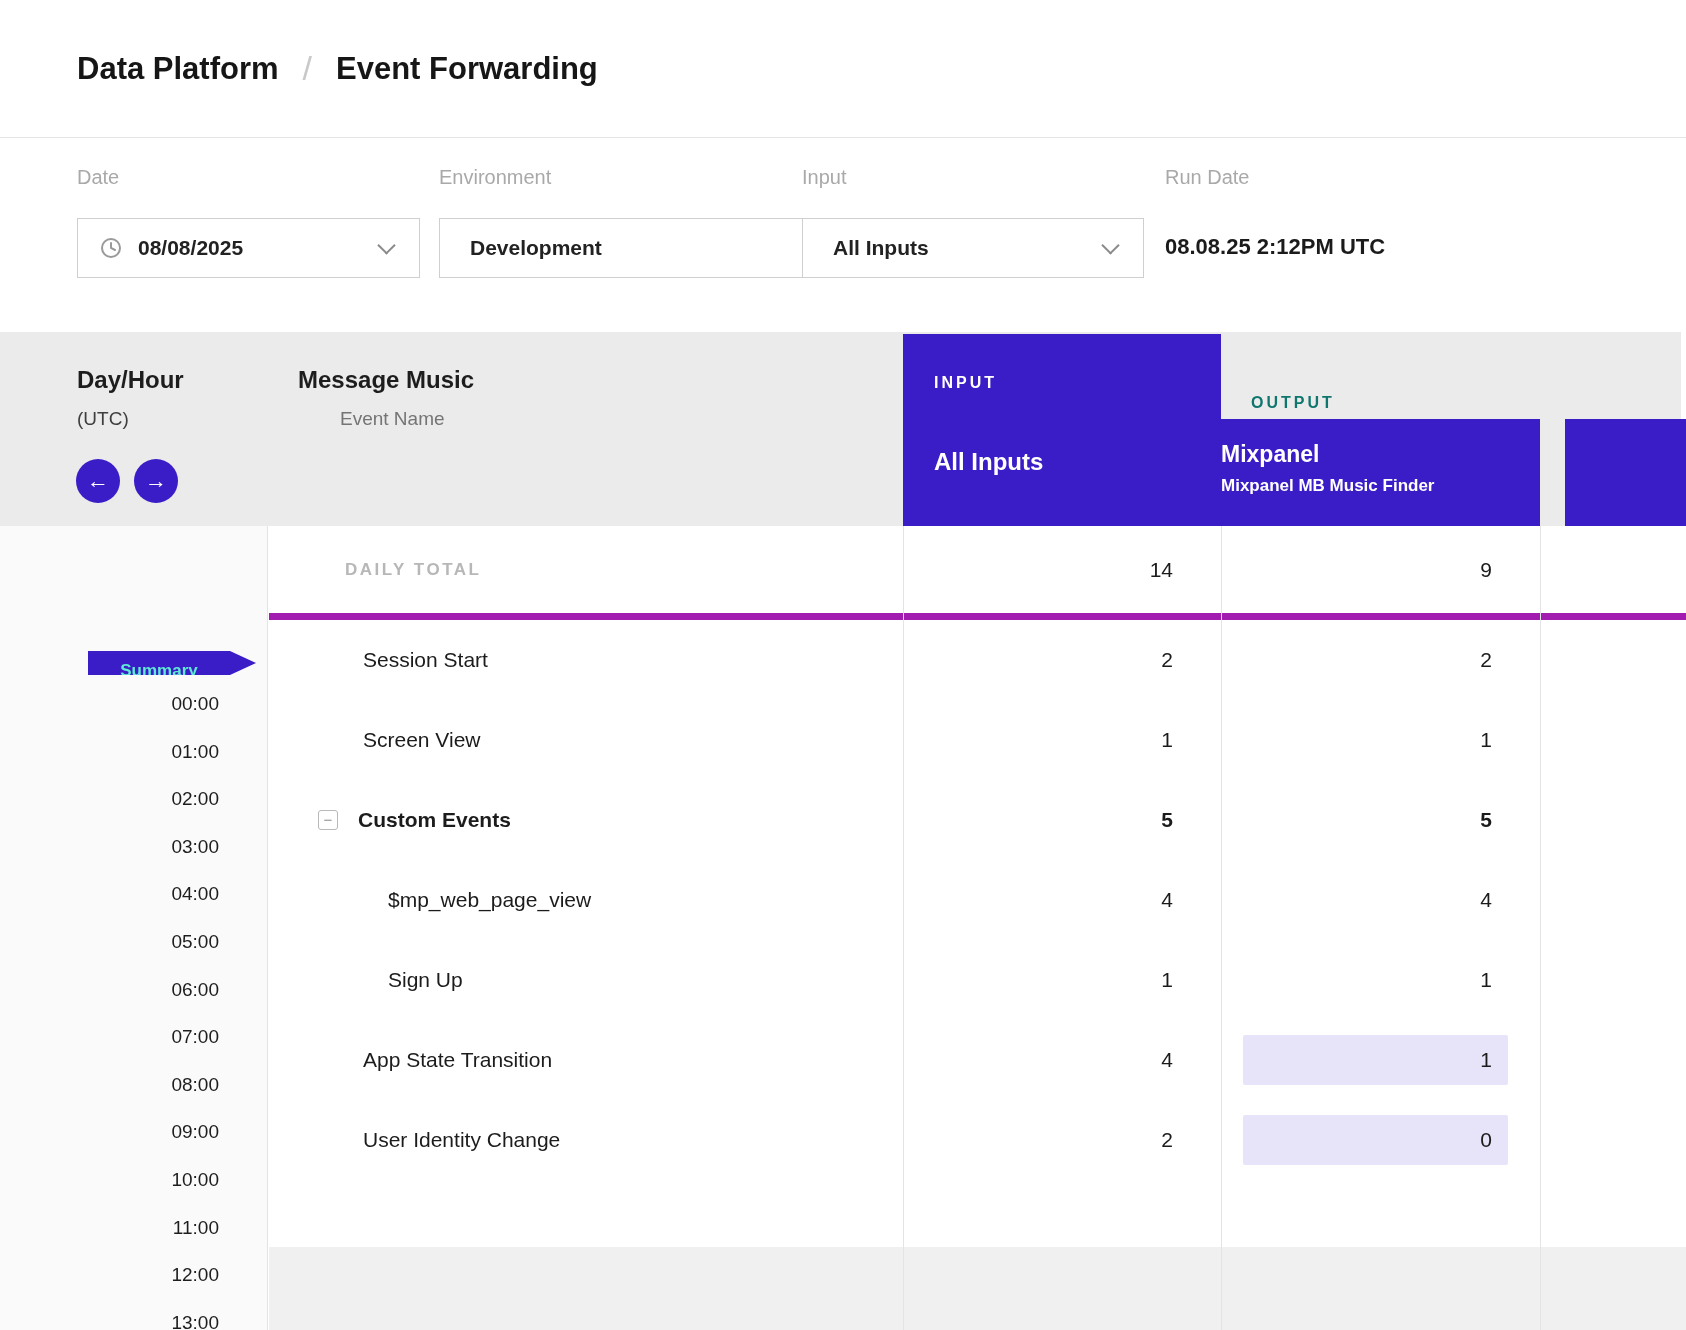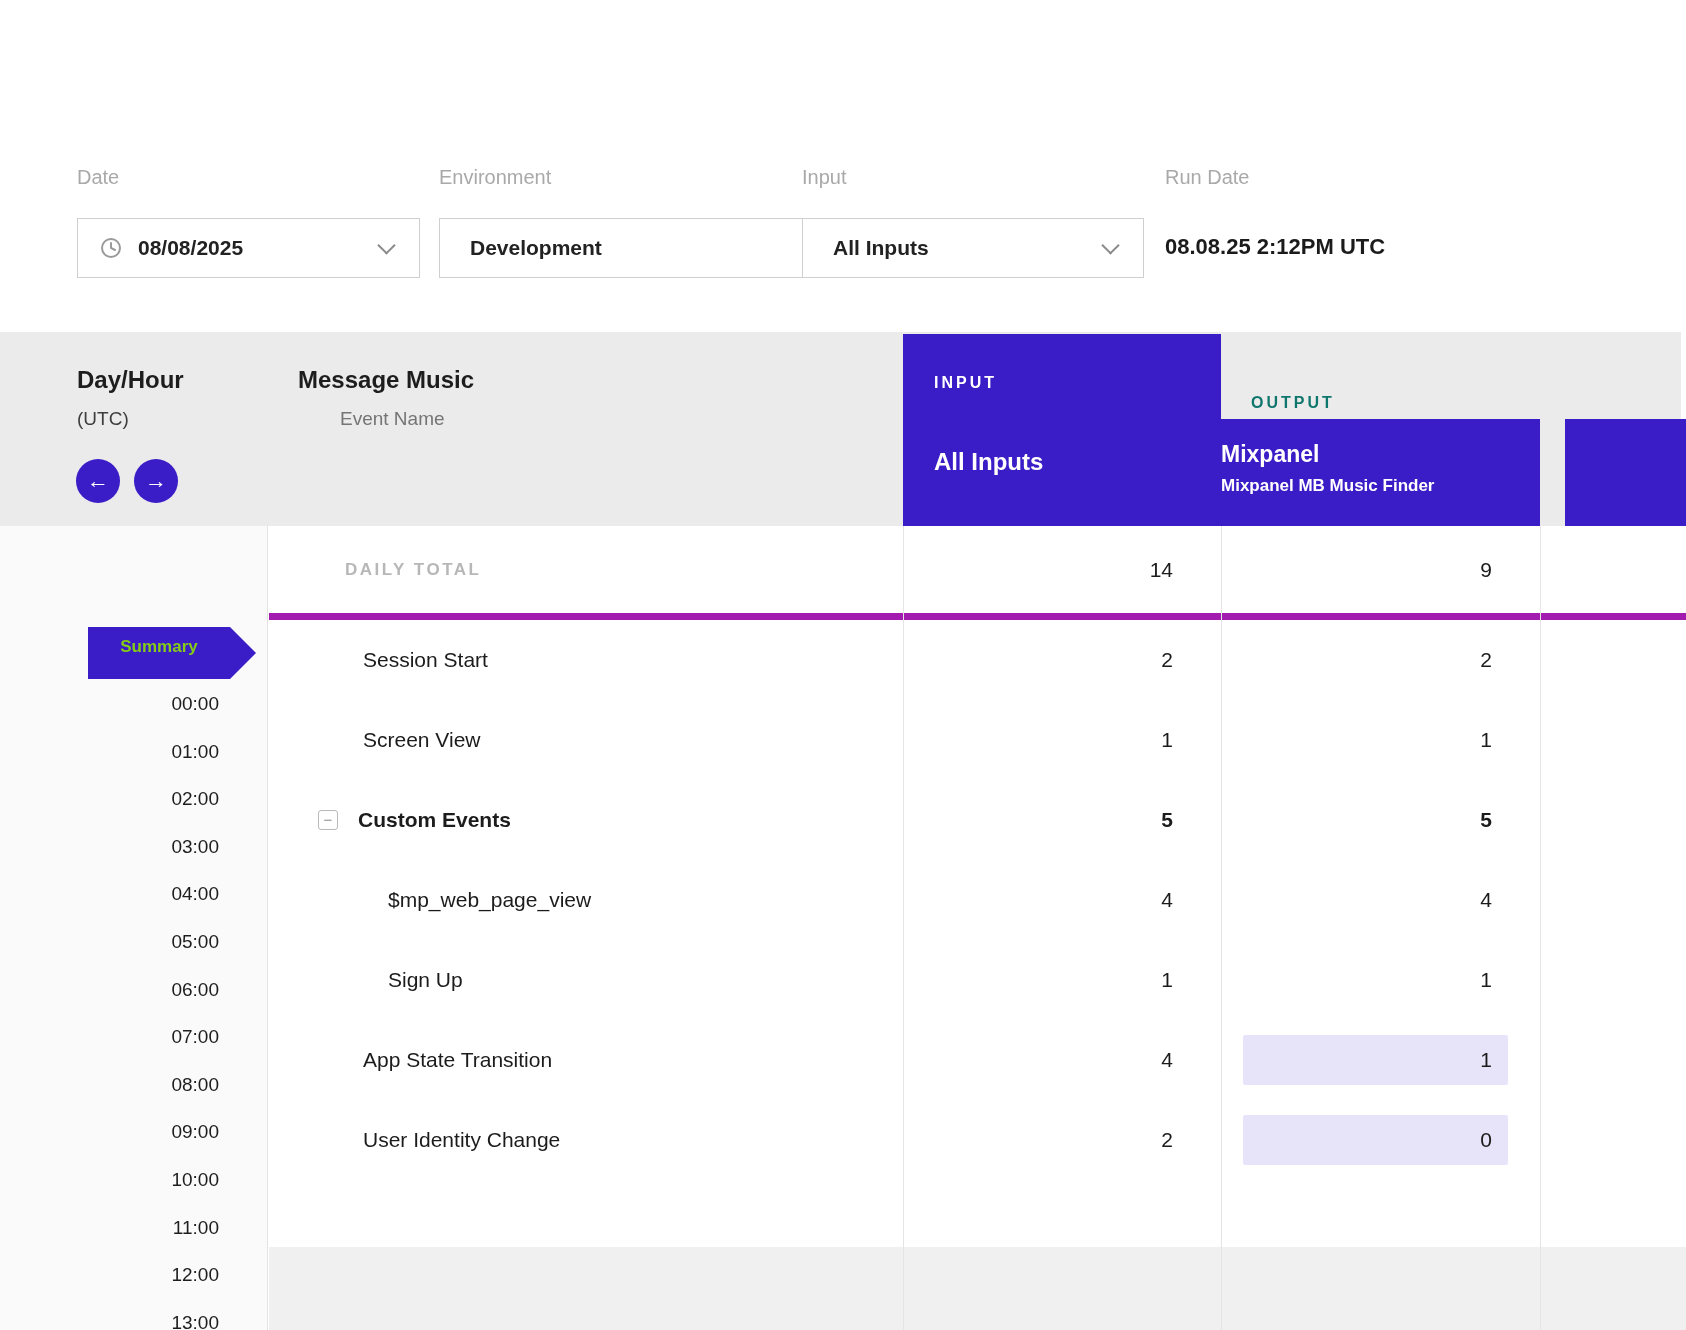--- a/index.html
+++ b/index.html
@@ -98,36 +98,41 @@
   .cell-in  { left:634px; width:318px; }
   .cell-out { left:952px; width:319px; }
   .box {
     position:absolute; left:22px; right:32px; top:50%; height:50px; margin-top:-25px;
     line-height:50px; text-align:right; padding-right:16px; font-size:21px; color:#1b1b1b; border-radius:2px;
   }
   .box.hl { background:var(--highlight); cursor:pointer; }
 
   
   .summary {
-    position:absolute; left:88px; top:101px; width:168px; height:52px; z-index:4;
-    background:var(--accent); color:#84cc16; font-size:17px; font-weight:700;
+    position:absolute; left:88px; top:125px; width:168px; height:24px; z-index:4;
+    background:var(--accent); color:#5eead4; font-size:17px; font-weight:700;
     line-height:40px; text-align:center; padding-right:26px; cursor:pointer;
     clip-path:polygon(0 0, 142px 0, 100% 50%, 142px 100%, 0 100%);
   }
   .hours { position:absolute; left:0; top:154px; width:267px; }
   .hour  {
     display:block; height:47.6px; line-height:47.6px; text-align:right; padding-right:48px;
     font-size:19px; font-weight:400; color:#1d1d1d; cursor:pointer;
   }
 </style>
 </head>
 <body>
 
 <div class="page" style="--accent:#3b1dc7; --highlight:#e7e3f8;">
 
+  <header class="topbar">
+    <span class="crumb">Data Platform</span>
+    <span class="crumb-sep">/</span>
+    <span class="crumb">Event Forwarding</span>
+  </header>
 
   <section class="filters">
 
     <div class="fgroup g-date">
       <div class="flabel">Date</div>
       <div class="fbox">
         <svg class="clock" width="22" height="22" viewBox="0 0 22 22">
           <circle cx="11" cy="11" r="9" fill="none" stroke="#9a9a9a" stroke-width="2"></circle>
           <path d="M11 6 V11 L15 13" fill="none" stroke="#9a9a9a" stroke-width="2" stroke-linecap="round"></path>
         </svg>

